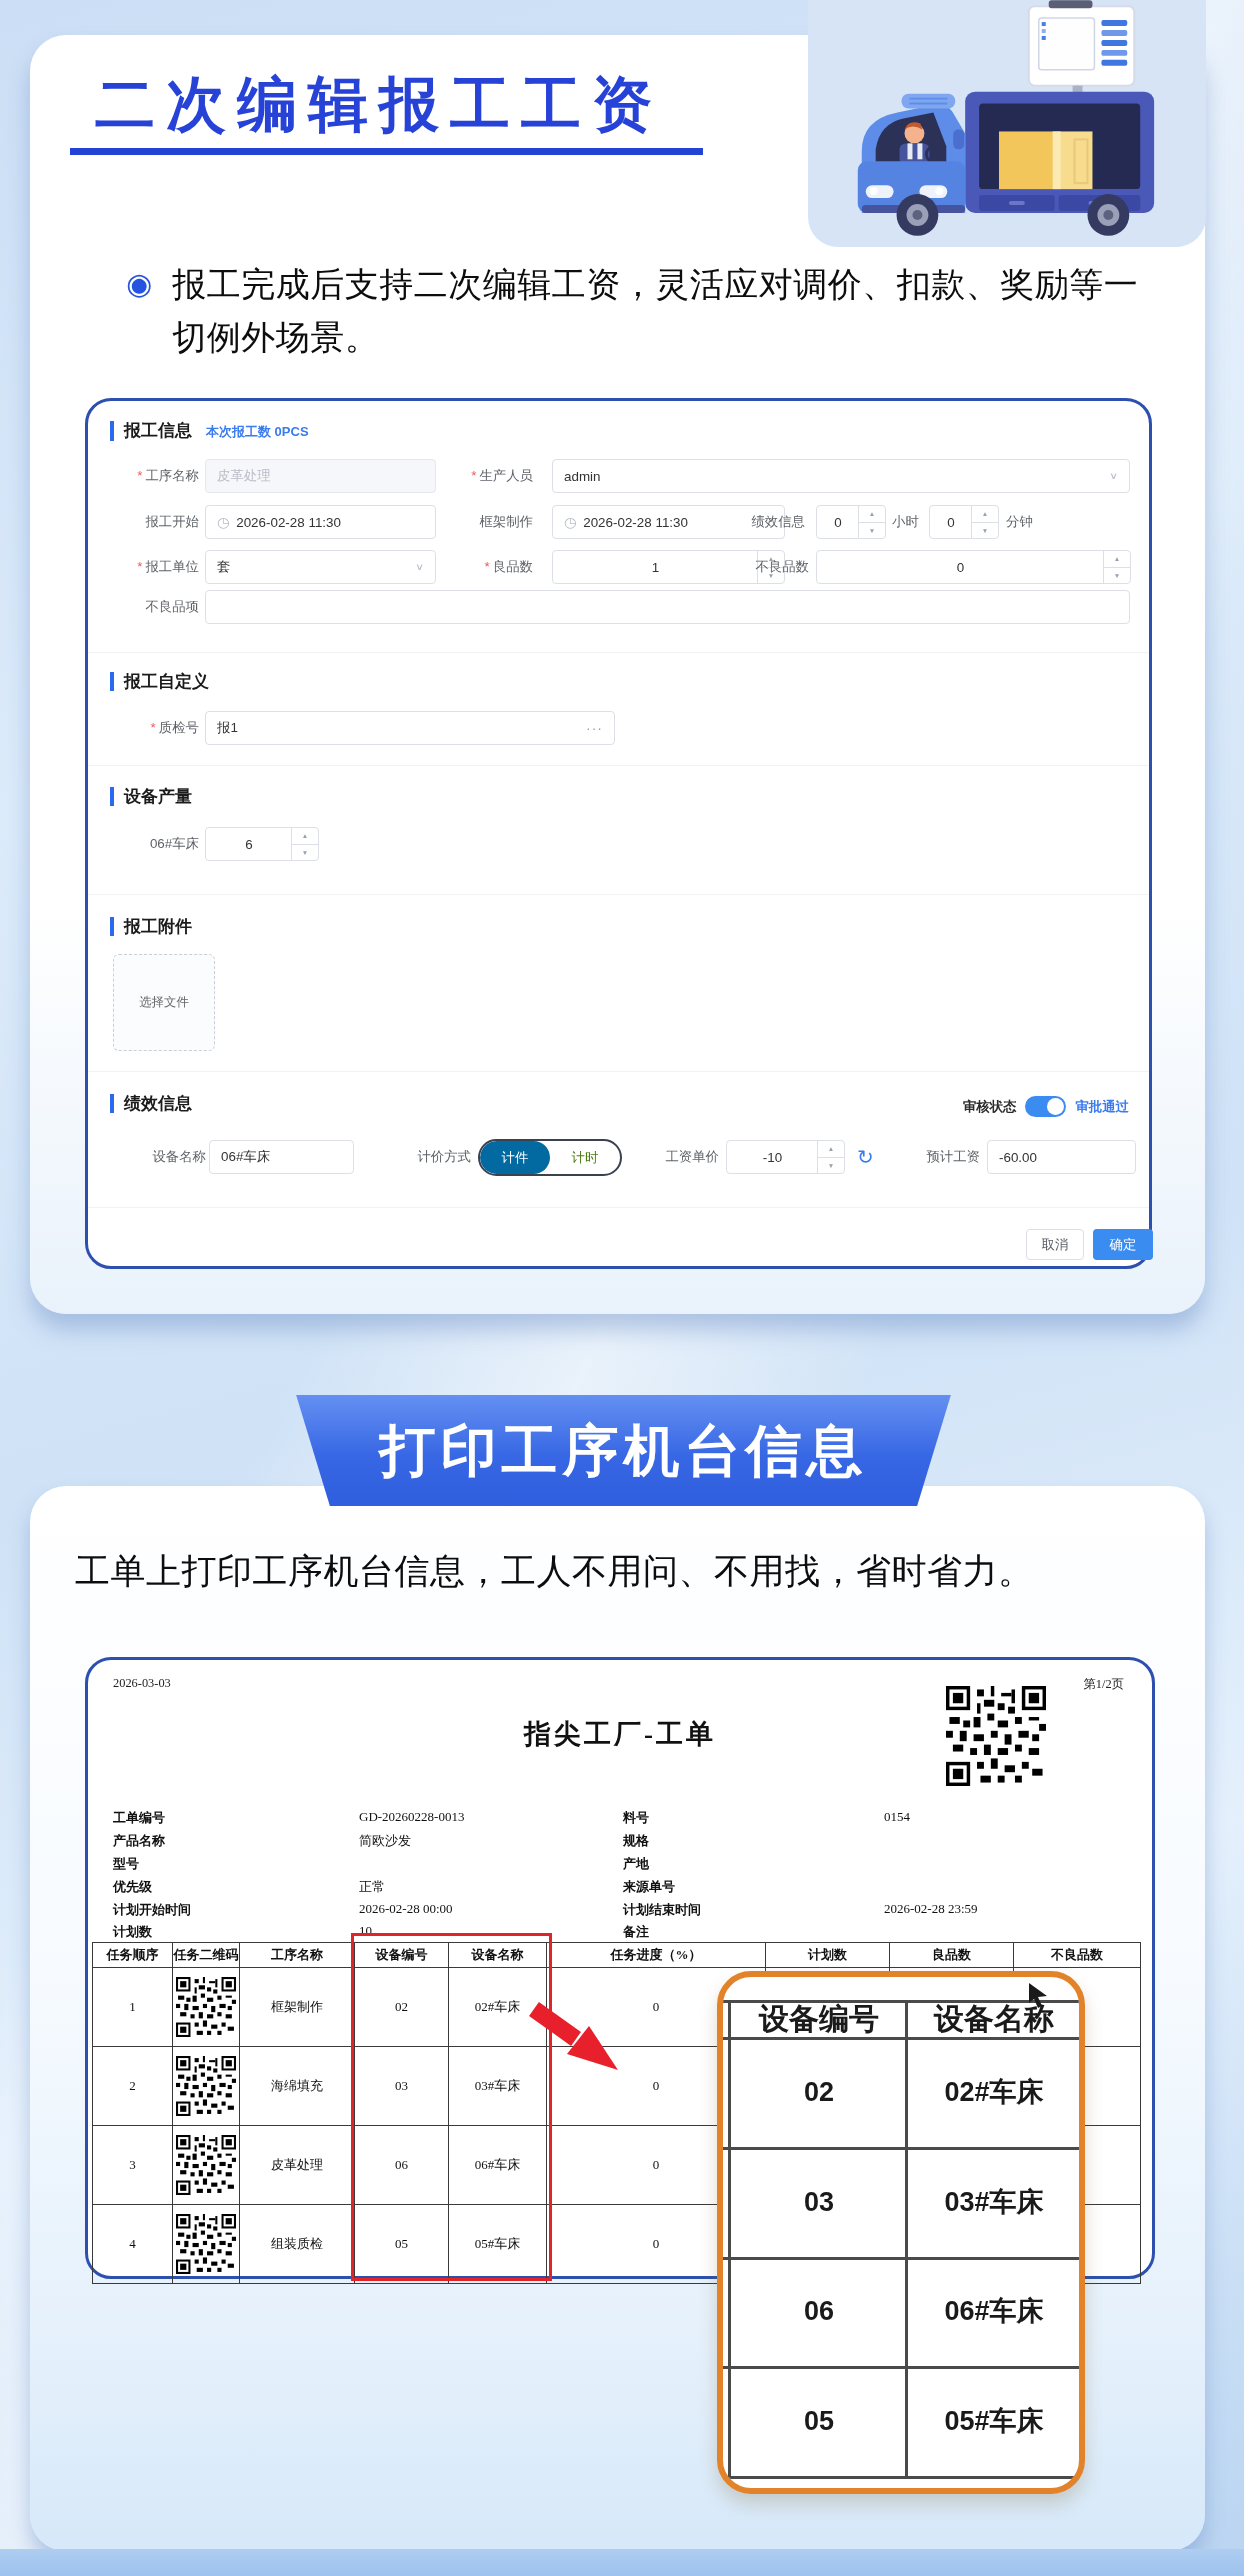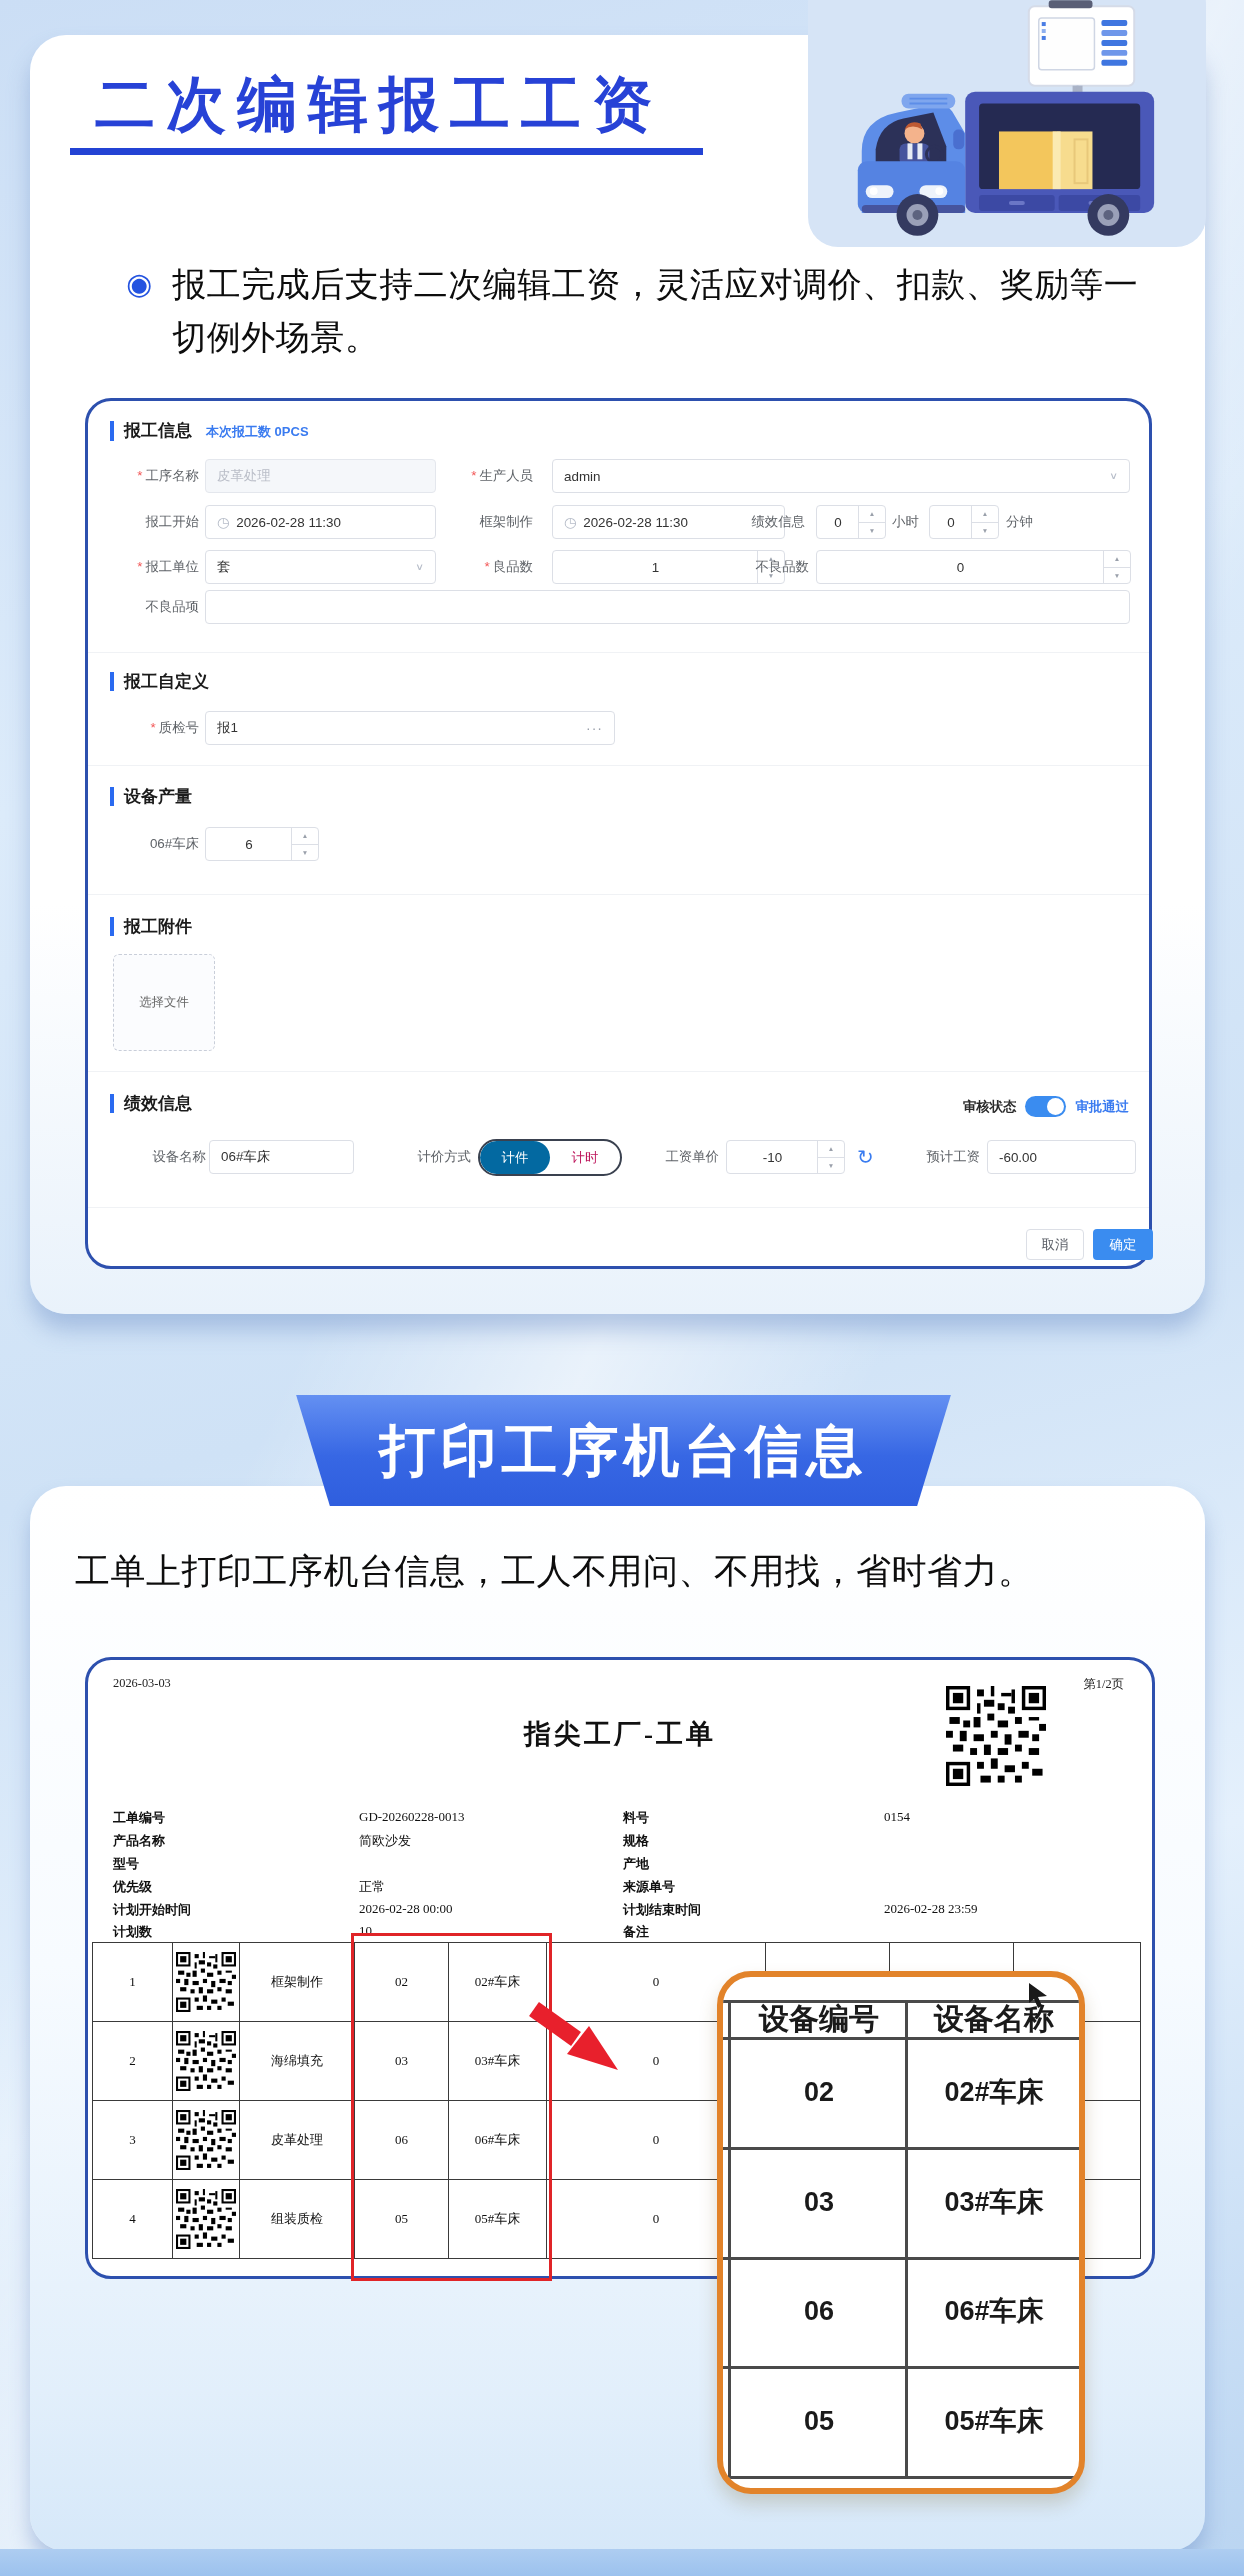--- a/index.html
+++ b/index.html
@@ -44,21 +44,21 @@
   .stepper .st + .st{border-top:1px solid #dcdfe6;}
   .unit{position:absolute;font-size:13.4px;color:#5f6368;line-height:34px;white-space:nowrap;}
   .upload{position:absolute;left:25px;top:553px;width:100px;height:95px;border:1.5px dashed #c9ced9;border-radius:6px;
     background:#fbfcfe;display:flex;align-items:center;justify-content:center;font-size:12.4px;color:#666;}
   .audit{position:absolute;right:20px;top:695px;display:flex;align-items:center;gap:9px;}
   .audit .alabel{font-size:13.4px;color:#2b2b2b;font-weight:bold;}
   .toggle{width:41px;height:21px;border-radius:11px;background:#3a8cf0;position:relative;}
   .toggle::after{content:"";position:absolute;right:2px;top:2px;width:17px;height:17px;border-radius:50%;background:#fff;}
   .astatus{font-size:13.4px;color:#3a7bf0;font-weight:bold;}
   .pill{position:absolute;height:37px;border:2px solid #3a414f;border-radius:20px;background:#fff;display:flex;align-items:center;box-sizing:border-box;overflow:hidden;}
-  .pill .seg{width:70px;height:100%;display:flex;align-items:center;justify-content:center;font-size:13.4px;color:#be185d;}
+  .pill .seg{width:70px;height:100%;display:flex;align-items:center;justify-content:center;font-size:13.4px;color:#4d7c0f;}
   .pill .seg.on{background:#0369a1;color:#fff;border-radius:19px;}
   .refresh{position:absolute;color:#3a7cf0;font-size:20px;line-height:34px;cursor:pointer;}
   .btn{position:absolute;height:31px;border-radius:4px;font-size:13.4px;display:flex;align-items:center;justify-content:center;box-sizing:border-box;cursor:pointer;}
   .btn.ghost{width:58px;border:1px solid #dcdfe6;background:#fff;color:#5a5e66;}
   .btn.primary{width:60px;background:#3a8cf0;color:#fff;}
   
   .banner{position:absolute;left:286px;top:1395px;width:675px;height:111px;
     background:linear-gradient(180deg,#6490f2 0%,#3767e4 55%,#2f5ede 100%);
     clip-path:polygon(1.5% 0,98.5% 0,93.5% 100%,6.5% 100%);
     filter:drop-shadow(0 8px 8px rgba(50,80,170,.35));z-index:3;}
@@ -417,20 +417,31 @@
           <col style="width:67px">
           <col style="width:115px">
           <col style="width:94px">
           <col style="width:98px">
           <col style="width:219px">
           <col style="width:124px">
           <col style="width:124px">
           <col style="width:127px">
         </colgroup>
       <tbody>
+          <tr>
+        <th>任务顺序</th>
+            <th>任务二维码</th>
+        <th>工序名称</th>
+            <th>设备编号</th>
+        <th>设备名称</th>
+            <th>任务进度（%）</th>
+        <th>计划数</th>
+            <th>良品数</th>
+        <th>不良品数</th>
+      </tr>
       <tr>
         <td>1</td>
         <td><svg class="qr-s" viewBox="0 0 60 60" width="60" height="60">
                 <use href="#qrsym"></use>
               </svg></td>
         <td>框架制作</td>
         <td>02</td>
         <td>02#车床</td>
         <td>0</td>
         <td></td>

